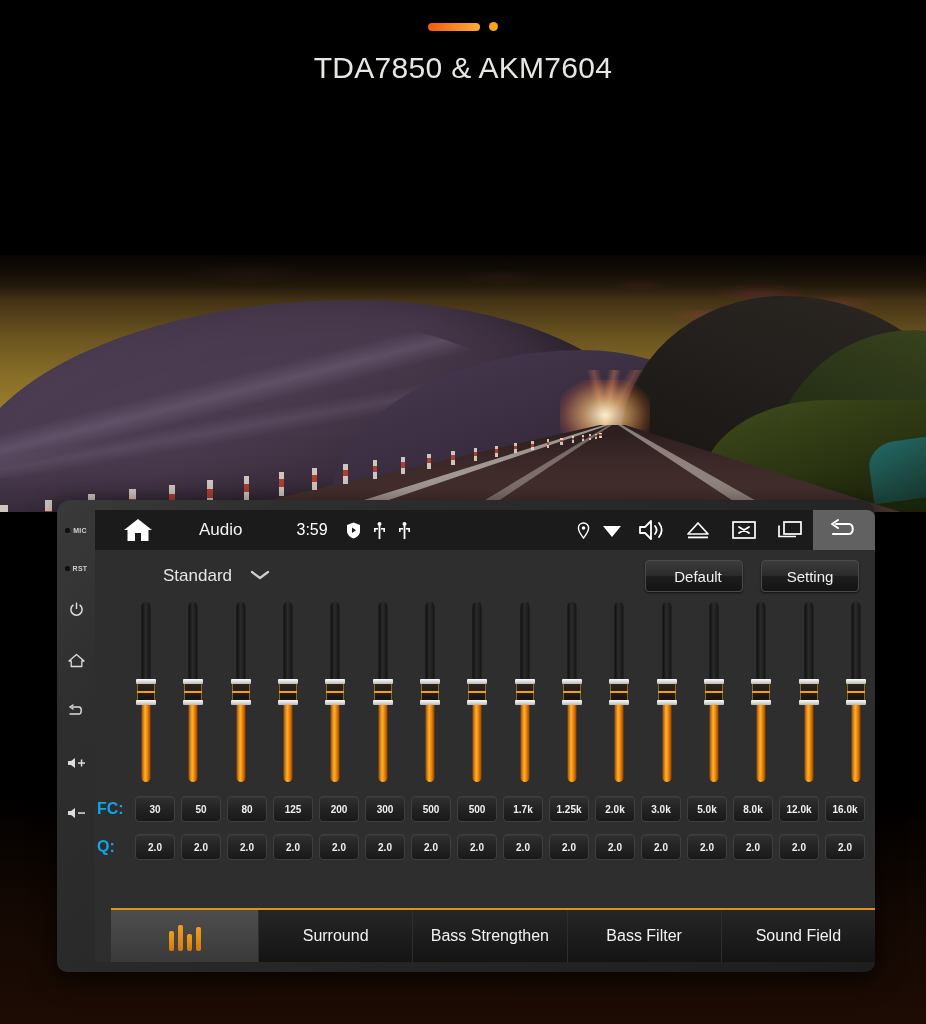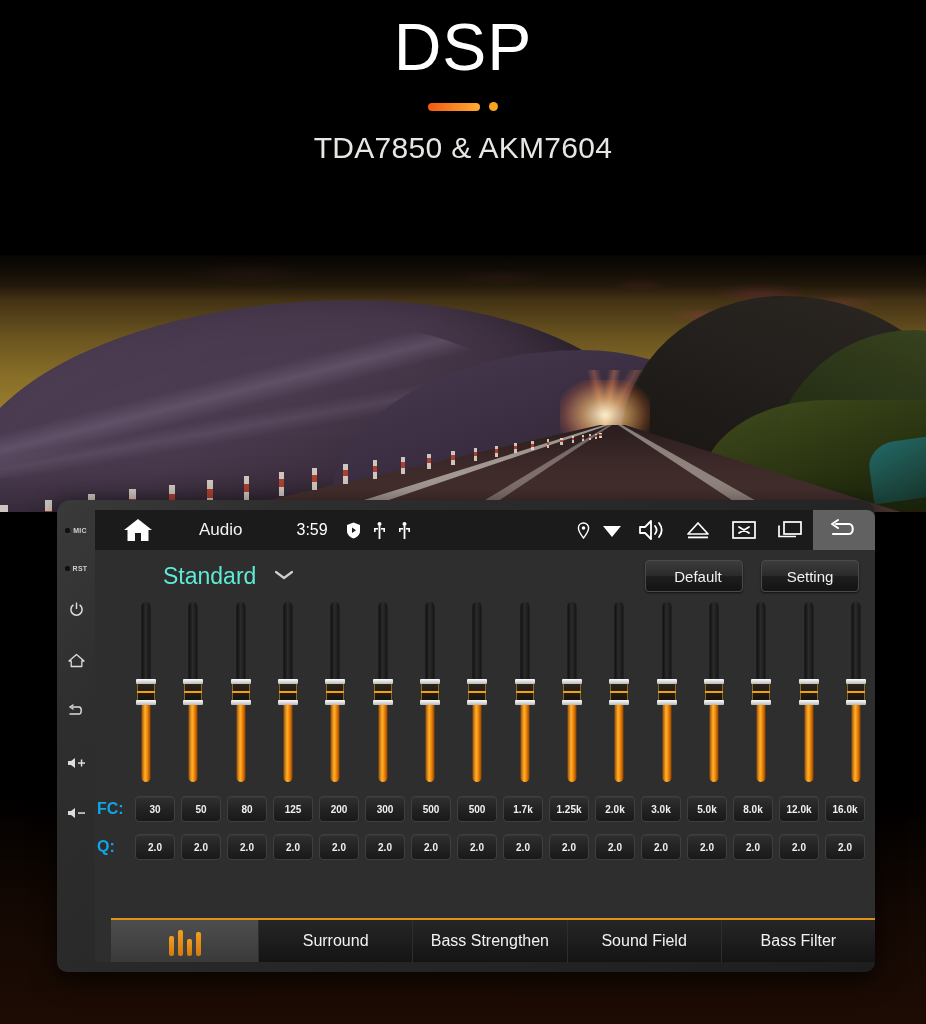--- a/index.html
+++ b/index.html
@@ -225,21 +225,21 @@
   .tb-right { display: flex; align-items: center; height: 100%; }
   .tb-right .tb-ic { margin-left: 0; width: 46px; justify-content: center; }
   .tb-back {
     width: 62px; height: 100%; background: #616161;
     display: flex; align-items: center; justify-content: center;
   }
 
   
   .presetrow { height: 52px; display: flex; align-items: center; position: relative; }
   .preset-sel { margin-left: 68px; display: flex; align-items: center; gap: 18px; }
-  .preset-name { font-size: 23px; color: #5eead4; }
+  .preset-name { font-size: 17px; color: #e5e5e5; }
   .btn {
     height: 32px; min-width: 98px;
     background: linear-gradient(to bottom, #3c3c3c 0%, #2b2b2b 48%, #1d1d1d 52%, #141414 100%);
     border: 1px solid #4a4a4a;
     border-radius: 4px;
     color: #f0f0f0; font-size: 15px;
     display: flex; align-items: center; justify-content: center;
     box-shadow: 0 1px 2px rgba(0,0,0,0.6);
   }
   .btn-default { position: absolute; right: 132px; padding-left: 8px; }
@@ -301,21 +301,21 @@
     background: linear-gradient(to bottom, #303030, #232323 50%, #191919);
     border: 1px solid #3f3f3f; border-radius: 4px;
     color: #f0f0f0; font-size: 10px; font-weight: 700;
     display: flex; align-items: center; justify-content: center;
     box-shadow: inset 0 1px 0 rgba(255,255,255,0.04);
   }
 
   
   .tabbar {
     position: absolute; left: 0; right: 0; bottom: 0;
-    height: 44px; display: flex;
+    height: 54px; display: flex;
     border-top: 2px solid #e2901c;
     background: #1c1c1c;
     margin-left: 16px;
   }
   .tab {
     flex: 1; display: flex; align-items: center; justify-content: center;
     color: #f2f2f2; font-size: 16px;
     border-right: 1px solid #2e2e2e;
     background: linear-gradient(to bottom, #262626, #141414);
   }
@@ -372,21 +372,20 @@
       <div class="post" style="left: 129.382px; top: 74.4741px; width: 6.70618px; height: 33.2371px;"></div>
       <div class="post" style="left: 87.9078px; top: 79.4511px; width: 7.12092px; height: 35.7255px;"></div>
       <div class="post" style="left: 44.7781px; top: 84.6266px; width: 7.55222px; height: 38.3133px;"></div>
       <div class="post" style="left: 0px; top: 90px; width: 8px; height: 41px;"></div>
     </div>
   <div class="scene-topfade"></div>
   <div class="scene-bottom"></div>
 </div>
 
 <div class="hero">
-  <div class="hero-line1">DSP</div>
   <div class="hero-rule">
     <span class="hero-bar"></span>
     <span class="hero-dot"></span>
   </div>
   <div class="hero-sub">TDA7850 &amp; AKM7604</div>
 </div>
 
 <div class="device">
 
   <div class="bezel-left" id="bezel">
@@ -748,21 +747,21 @@
             <i style="height:24px"></i>
           </span>
         </div>
         <div class="tab">
           <span>Surround</span>
         </div>
         <div class="tab">
           <span>Bass Strengthen</span>
         </div>
         <div class="tab">
+          <span>Bass Filter</span>
+        </div>
+        <div class="tab">
           <span>Sound Field</span>
-        </div>
-        <div class="tab">
-          <span>Bass Filter</span>
         </div>
       </div>
 
   </div>
 </div>
 
 </body></html>

